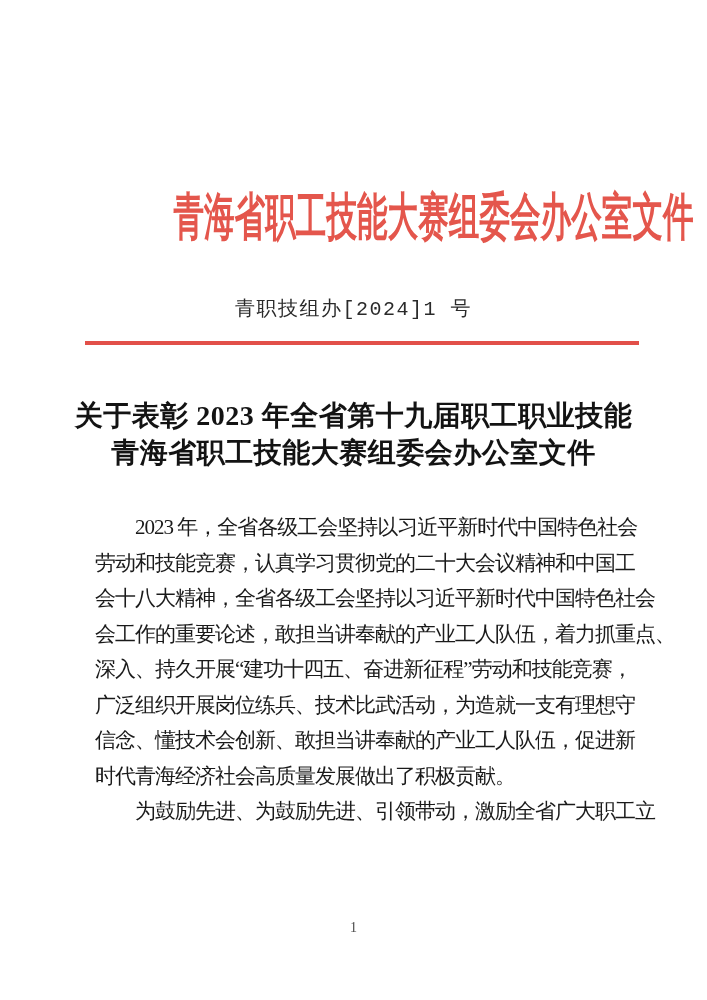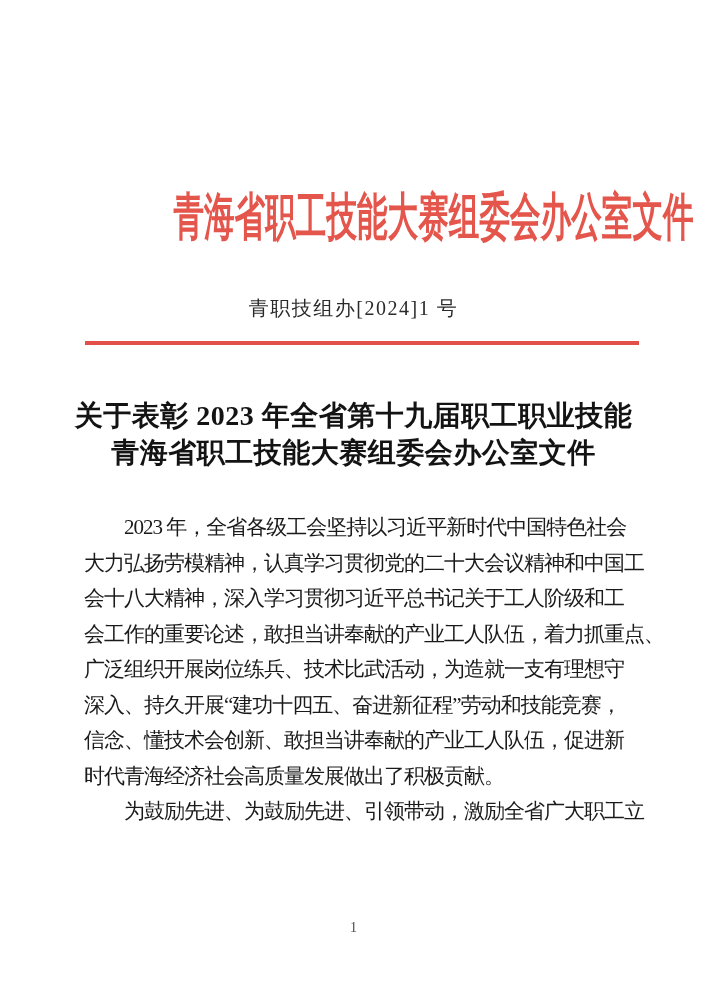--- a/index.html
+++ b/index.html
@@ -39,20 +39,21 @@
   
   .doc-number {
     position: absolute;
     top: 295px;
     left: 0;
     width: 707px;
     text-align: center;
     font-size: 20px;
     letter-spacing: 1.5px;
     color: #2a2a2a;
+    font-family: Liberation Mono, monospace;
   }
 
   
   .red-line {
     position: absolute;
     top: 341px;
     left: 85px;
     width: 554px;
     height: 4px;
     background: #e25049;
@@ -69,21 +70,21 @@
     font-weight: bold;
     line-height: 37px;
     color: #131313;
     letter-spacing: 0.5px;
   }
 
   
   .body-block {
     position: absolute;
     top: 510px;
-    left: 84px;
+    left: 95px;
     width: 530px;
     font-size: 21px;
     line-height: 35.5px;
     letter-spacing: -1px;
     color: #1a1a1a;
   }
   .bline {
     white-space: nowrap;
     height: 35.5px;
   }
@@ -115,25 +116,25 @@
 
   <div class="red-line"></div>
 
   <div class="title">
     <div>关于表彰 2023 年全省第十九届职工职业技能</div>
     <div>青海省职工技能大赛组委会办公室文件</div>
   </div>
 
   <div class="body-block">
     <div class="bline indent">2023 年，全省各级工会坚持以习近平新时代中国特色社会</div>
-    <div class="bline">大力弘扬劳模精神，认真学习贯彻党的二十大会议精神和中国工</div>
-    <div class="bline">会十八大精神，深入学习贯彻习近平总书记关于工人阶级和工</div>
+    <div class="bline">劳动和技能竞赛，认真学习贯彻党的二十大会议精神和中国工</div>
+    <div class="bline">会十八大精神，全省各级工会坚持以习近平新时代中国特色社会</div>
     <div class="bline">会工作的重要论述，敢担当讲奉献的产业工人队伍，着力抓重点、</div>
+    <div class="bline">深入、持久开展“建功十四五、奋进新征程”劳动和技能竞赛，</div>
     <div class="bline">广泛组织开展岗位练兵、技术比武活动，为造就一支有理想守</div>
-    <div class="bline">深入、持久开展“建功十四五、奋进新征程”劳动和技能竞赛，</div>
     <div class="bline">信念、懂技术会创新、敢担当讲奉献的产业工人队伍，促进新</div>
     <div class="bline">时代青海经济社会高质量发展做出了积极贡献。</div>
     <div class="bline indent">为鼓励先进、为鼓励先进、引领带动，激励全省广大职工立</div>
   </div>
 
   <div class="page-number">1</div>
 
 </div>
 
 </body></html>

